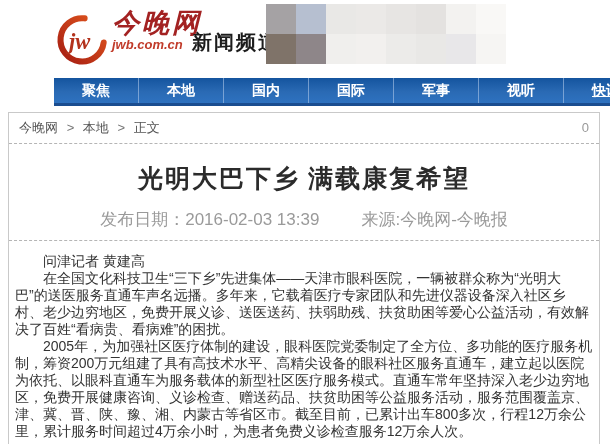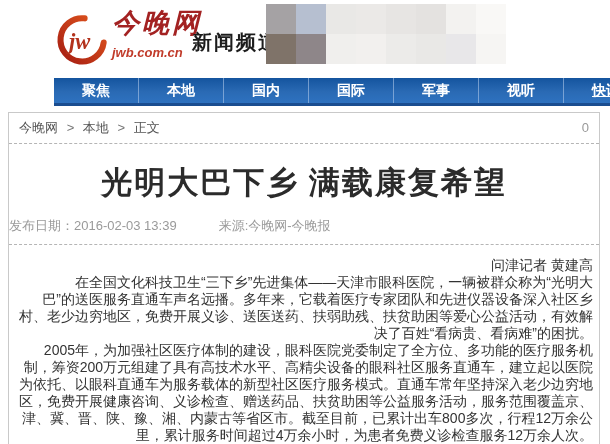--- a/index.html
+++ b/index.html
@@ -6,21 +6,21 @@
   .page{position:relative;width:610px;height:444px;overflow:hidden;background:#fff;
         font-family:"Liberation Sans","DejaVu Sans",sans-serif;padding-left:46px;}
 
   
   .site-header{position:relative;height:78px;background:#fff;}
   .logo{position:absolute;left:10px;top:10px;display:flex;align-items:flex-start;cursor:pointer;}
   .logo-icon{display:block;margin-top:4px;}
   .logo-text{margin-left:4px;line-height:1;}
   .site-name{font-family:"Liberation Serif","DejaVu Serif",serif;font-style:italic;font-weight:bold;
              font-size:27px;color:var(--logo-red,#a32222);letter-spacing:3px;}
-  .site-domain{font-style:italic;font-weight:bold;font-size:13px;color:var(--logo-orange,#c13b2a);margin-top:9px;}
+  .site-domain{font-style:italic;font-weight:bold;font-size:13px;color:var(--logo-orange,#c13b2a);margin-top:1px;}
   .channel{position:absolute;left:146px;top:29px;font-size:20px;font-weight:bold;color:#1c1c1c;letter-spacing:2px;}
   .mosaic{position:absolute;left:220px;top:4px;width:240px;height:60px;
           display:grid;grid-template-columns:repeat(8,1fr);grid-template-rows:1fr 1fr;}
 
   
   .main-nav{margin:0 8px;height:25px;display:flex;
             background:linear-gradient(180deg,var(--nav-top,#14549e) 0%,#2a6ab4 55%,var(--nav-bottom,#2e72c0) 100%);
             border-bottom:3px solid var(--nav-border,#1a4d90);justify-content:flex-end;}
   .nav-item{flex:1;text-align:center;line-height:25px;font-size:14px;font-weight:bold;color:#fff;
             text-decoration:none;border-right:1px solid rgba(185,208,236,.55);cursor:pointer;}
@@ -29,26 +29,26 @@
   
   .content-box{position:absolute;left:8px;top:112px;width:592px;height:345px;
                border:1px solid #c9c9c9;background:#fff;box-sizing:border-box;}
   .breadcrumb{height:30px;line-height:30px;padding:0 10px;font-size:13px;color:#555;
               border-bottom:1px dashed #b5b5b5;position:relative;}
   .breadcrumb a{color:#555;text-decoration:none;cursor:pointer;}
   .crumb-sep{margin:0 5px;color:#777;}
   .crumb-right{position:absolute;right:10px;top:0;color:#999;font-size:13px;}
 
   .article-title{margin:18px 0 0;text-align:center;font-family:"Liberation Serif","DejaVu Serif",serif;
-                 font-weight:bold;font-size:31px;color:#2b2b2b;letter-spacing:2px;}
-  .article-meta{margin-top:13px;text-align:left;font-size:13px;color:#9a9a9a;
+                 font-weight:bold;font-size:25px;color:#2b2b2b;letter-spacing:2px;}
+  .article-meta{margin-top:13px;text-align:center;font-size:17px;color:#9a9a9a;
                 padding-bottom:9px;border-bottom:1px dashed #b5b5b5;}
   .meta-gap{display:inline-block;width:42px;}
 
-  .article-body{padding:12px 6px 0;font-size:14px;line-height:17px;color:#333;text-align:right;}
+  .article-body{padding:12px 6px 0;font-size:14px;line-height:17px;color:#333;}
   .article-body p{margin:0;text-indent:2em;}
   .editor-credit{text-align:right;font-size:14px;color:#8a8a8a;padding:8px 14px 0;}
 </style>
 </head>
 <body>
 
 <div class="page">
 
   <div class="site-header">
     <div class="logo">

